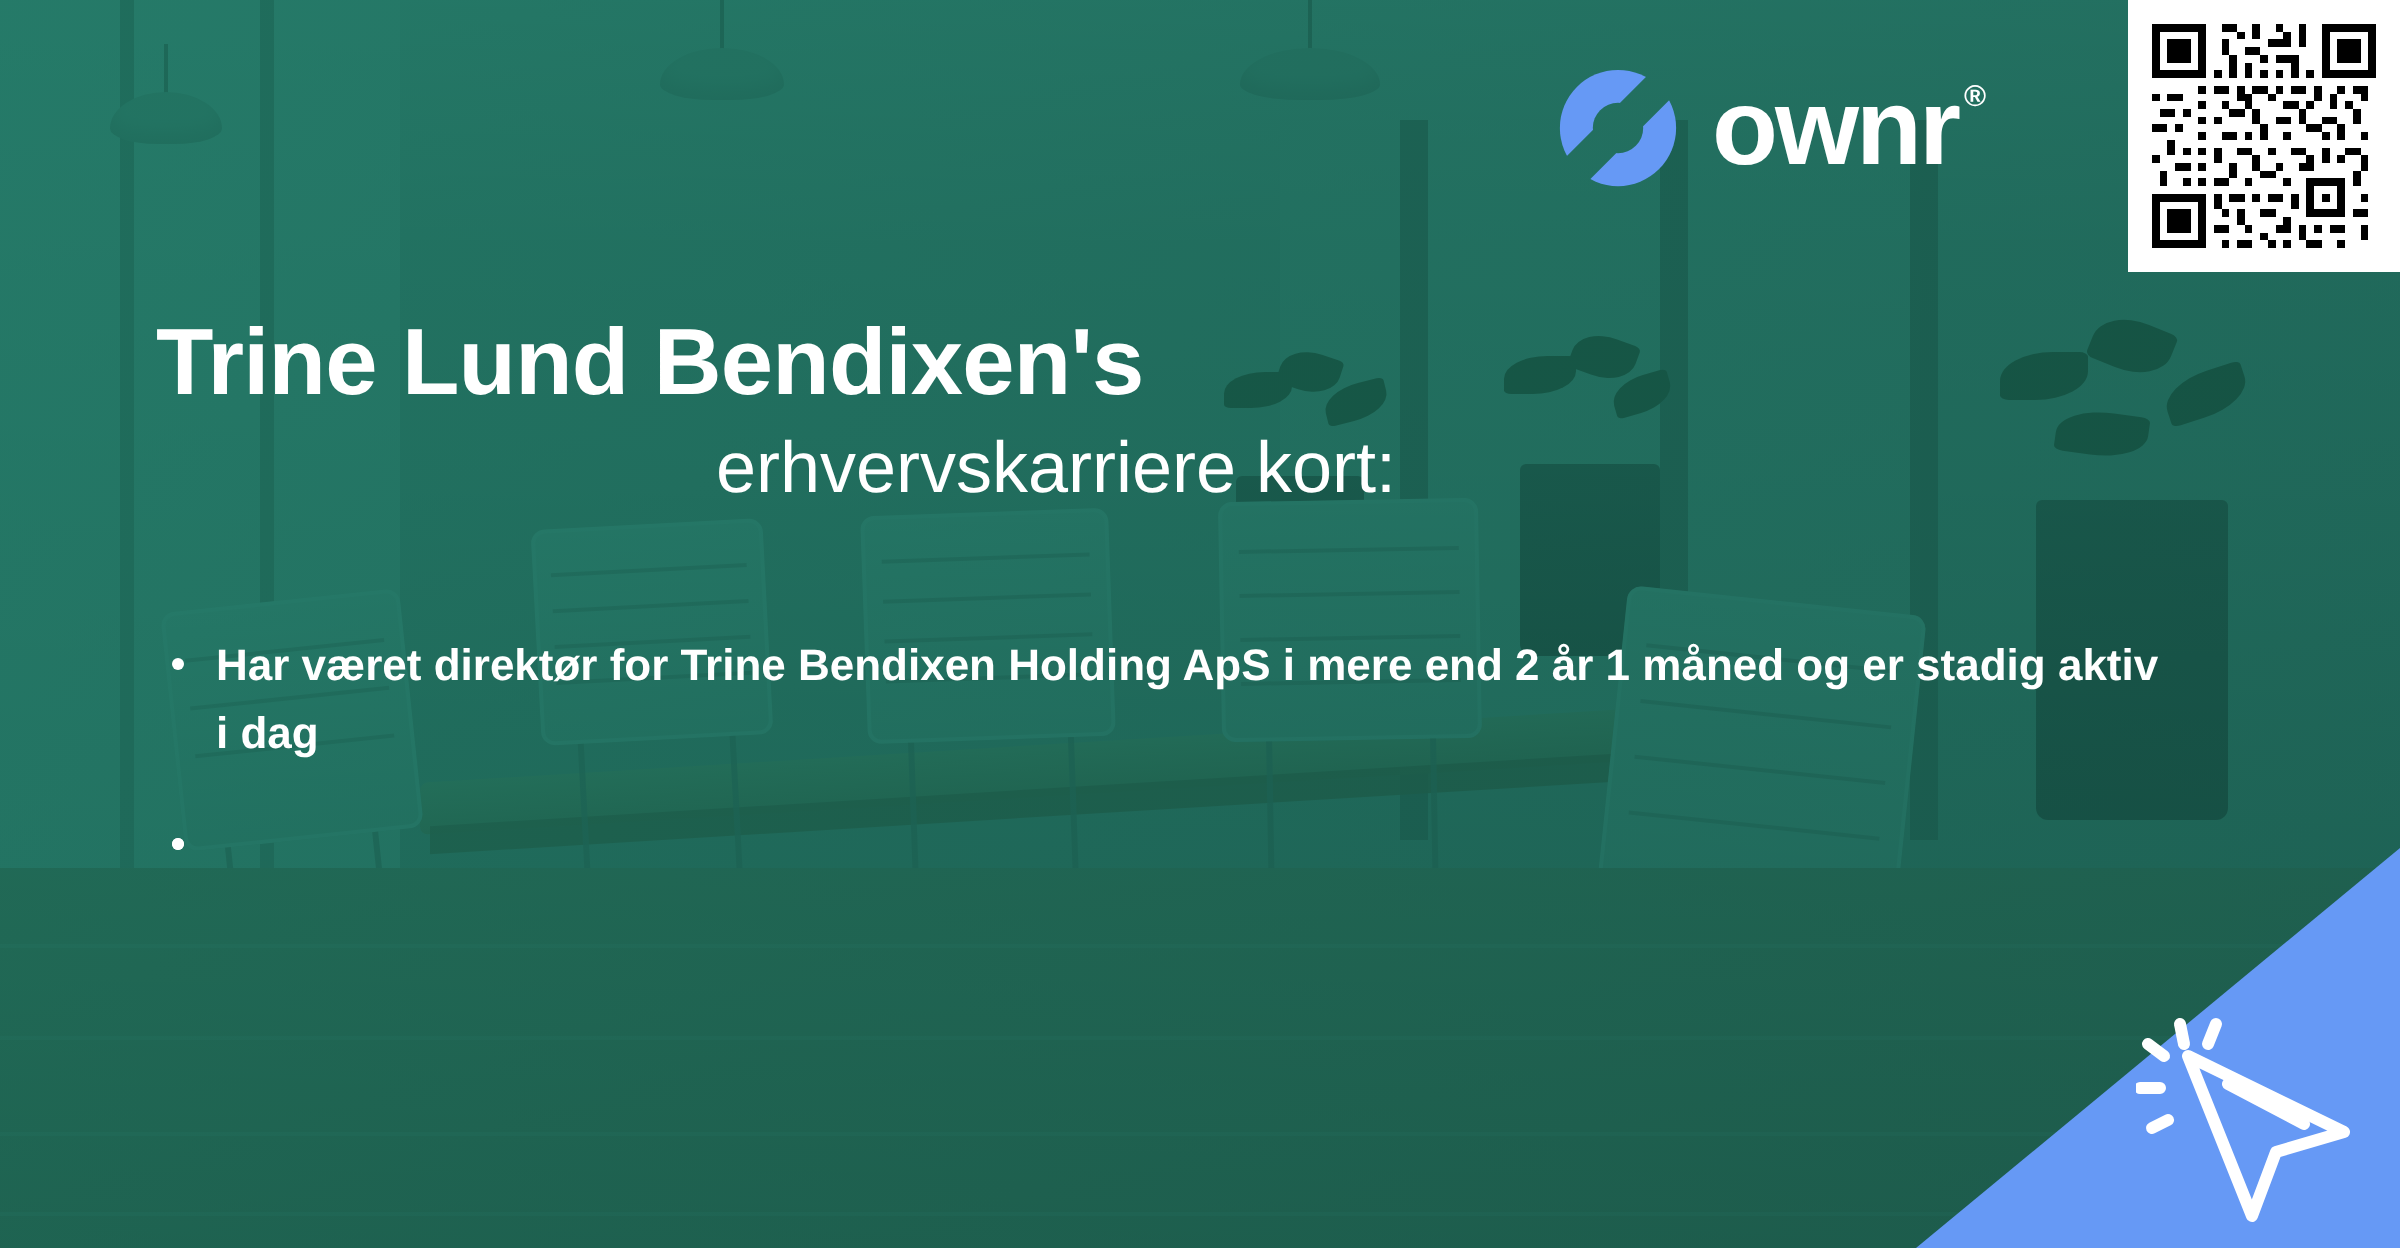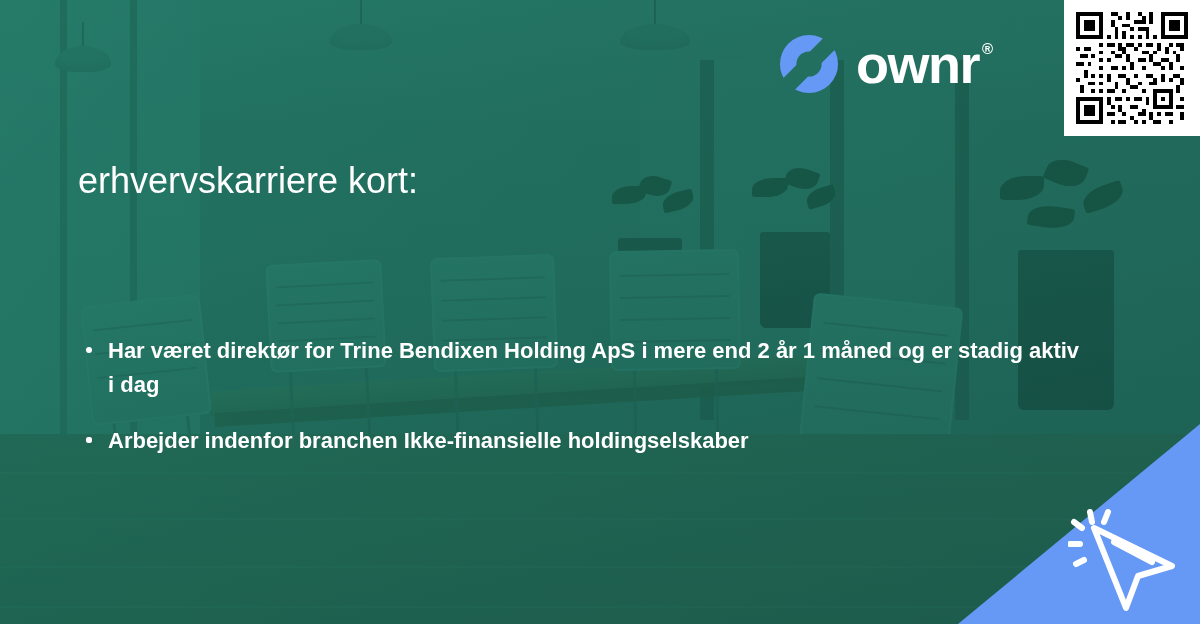--- a/index.html
+++ b/index.html
@@ -152,33 +152,32 @@
     white-space:nowrap;
   }
   .headline{
     position:absolute; left:78px; top:155px;
     color:#fff; width:900px;
   }
   .headline .l1{
     font-size:47px; font-weight:bold; line-height:1.12; letter-spacing:-.4px;
   }
   .headline .l2{
-    font-size:36px; font-weight:normal; line-height:1.2; margin-top:4px;
+    font-size:36px; font-weight:normal; line-height:1.2; margin-top:4px;text-align:center;
   }
 
   .bullets{
     position:absolute; left:80px; top:316px; width:1000px;
     color:#fff;
   }
   .bullet{
     position:relative;
     padding-left:28px;
     font-size:22px; font-weight:bold; line-height:1.55;
     margin-bottom:22px;
-    margin-top:18px;
   }
   .bullet:last-child{ margin-bottom:0; }
   .bullet .dot{
     position:absolute; left:6px; top:13px;
     width:6px; height:6px; border-radius:50%;
     background:#fff;
   }
 </style>
 </head>
 <body>
@@ -455,30 +454,30 @@
       </defs>
       <circle cx="32" cy="32" r="30" fill="#6699F5" mask="url(#swirl)"></circle>
     </svg>
     <div class="logo-type">
       <span>ownr</span><span class="logo-reg">®</span>
     </div>
   </div>
 
 
   <div class="headline">
+    <div class="l1">Trine Lund Bendixen's</div>
     <div class="l2">erhvervskarriere kort:</div>
   </div>
 
   <div class="bullets">
     <div class="bullet">
       <span class="dot"></span>
       <span>Har været direktør for Trine Bendixen Holding ApS i mere end 2 år 1 måned og er stadig aktiv i dag</span>
     </div>
     <div class="bullet">
       <span class="dot"></span>
     </div>
     <div class="bullet">
       <span class="dot"></span>
-      <span>Arbejder indenfor branchen Ikke-finansielle holdingselskaber</span>
     </div>
   </div>
 
 </div>
 
 </body></html>

